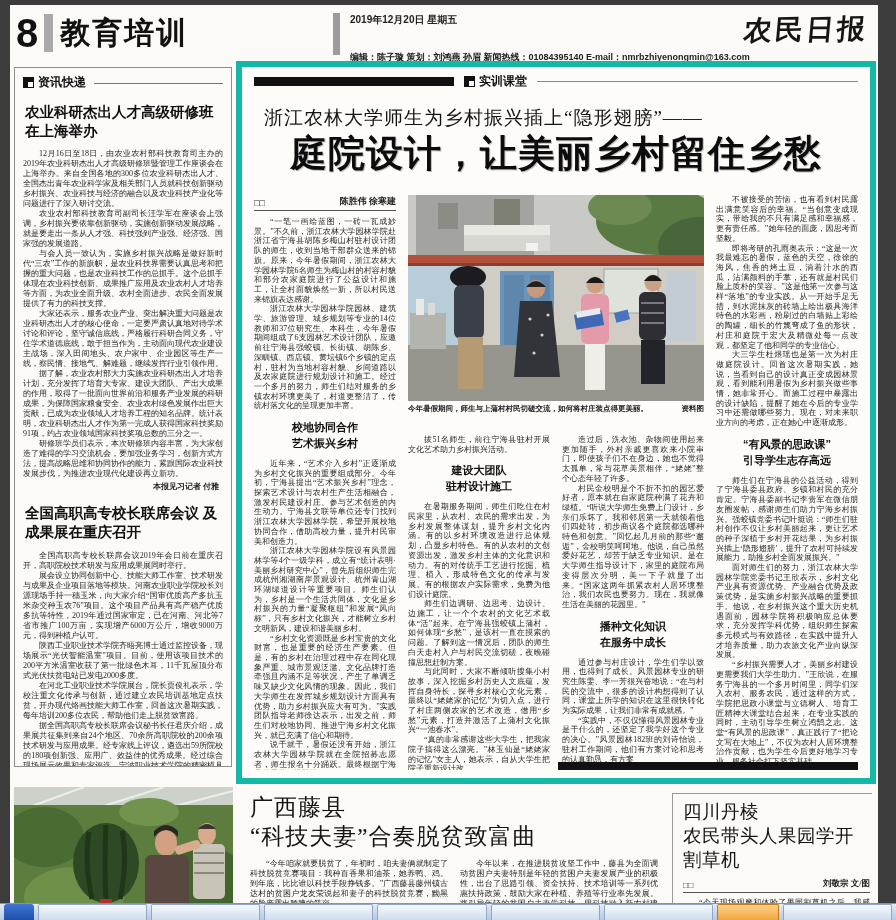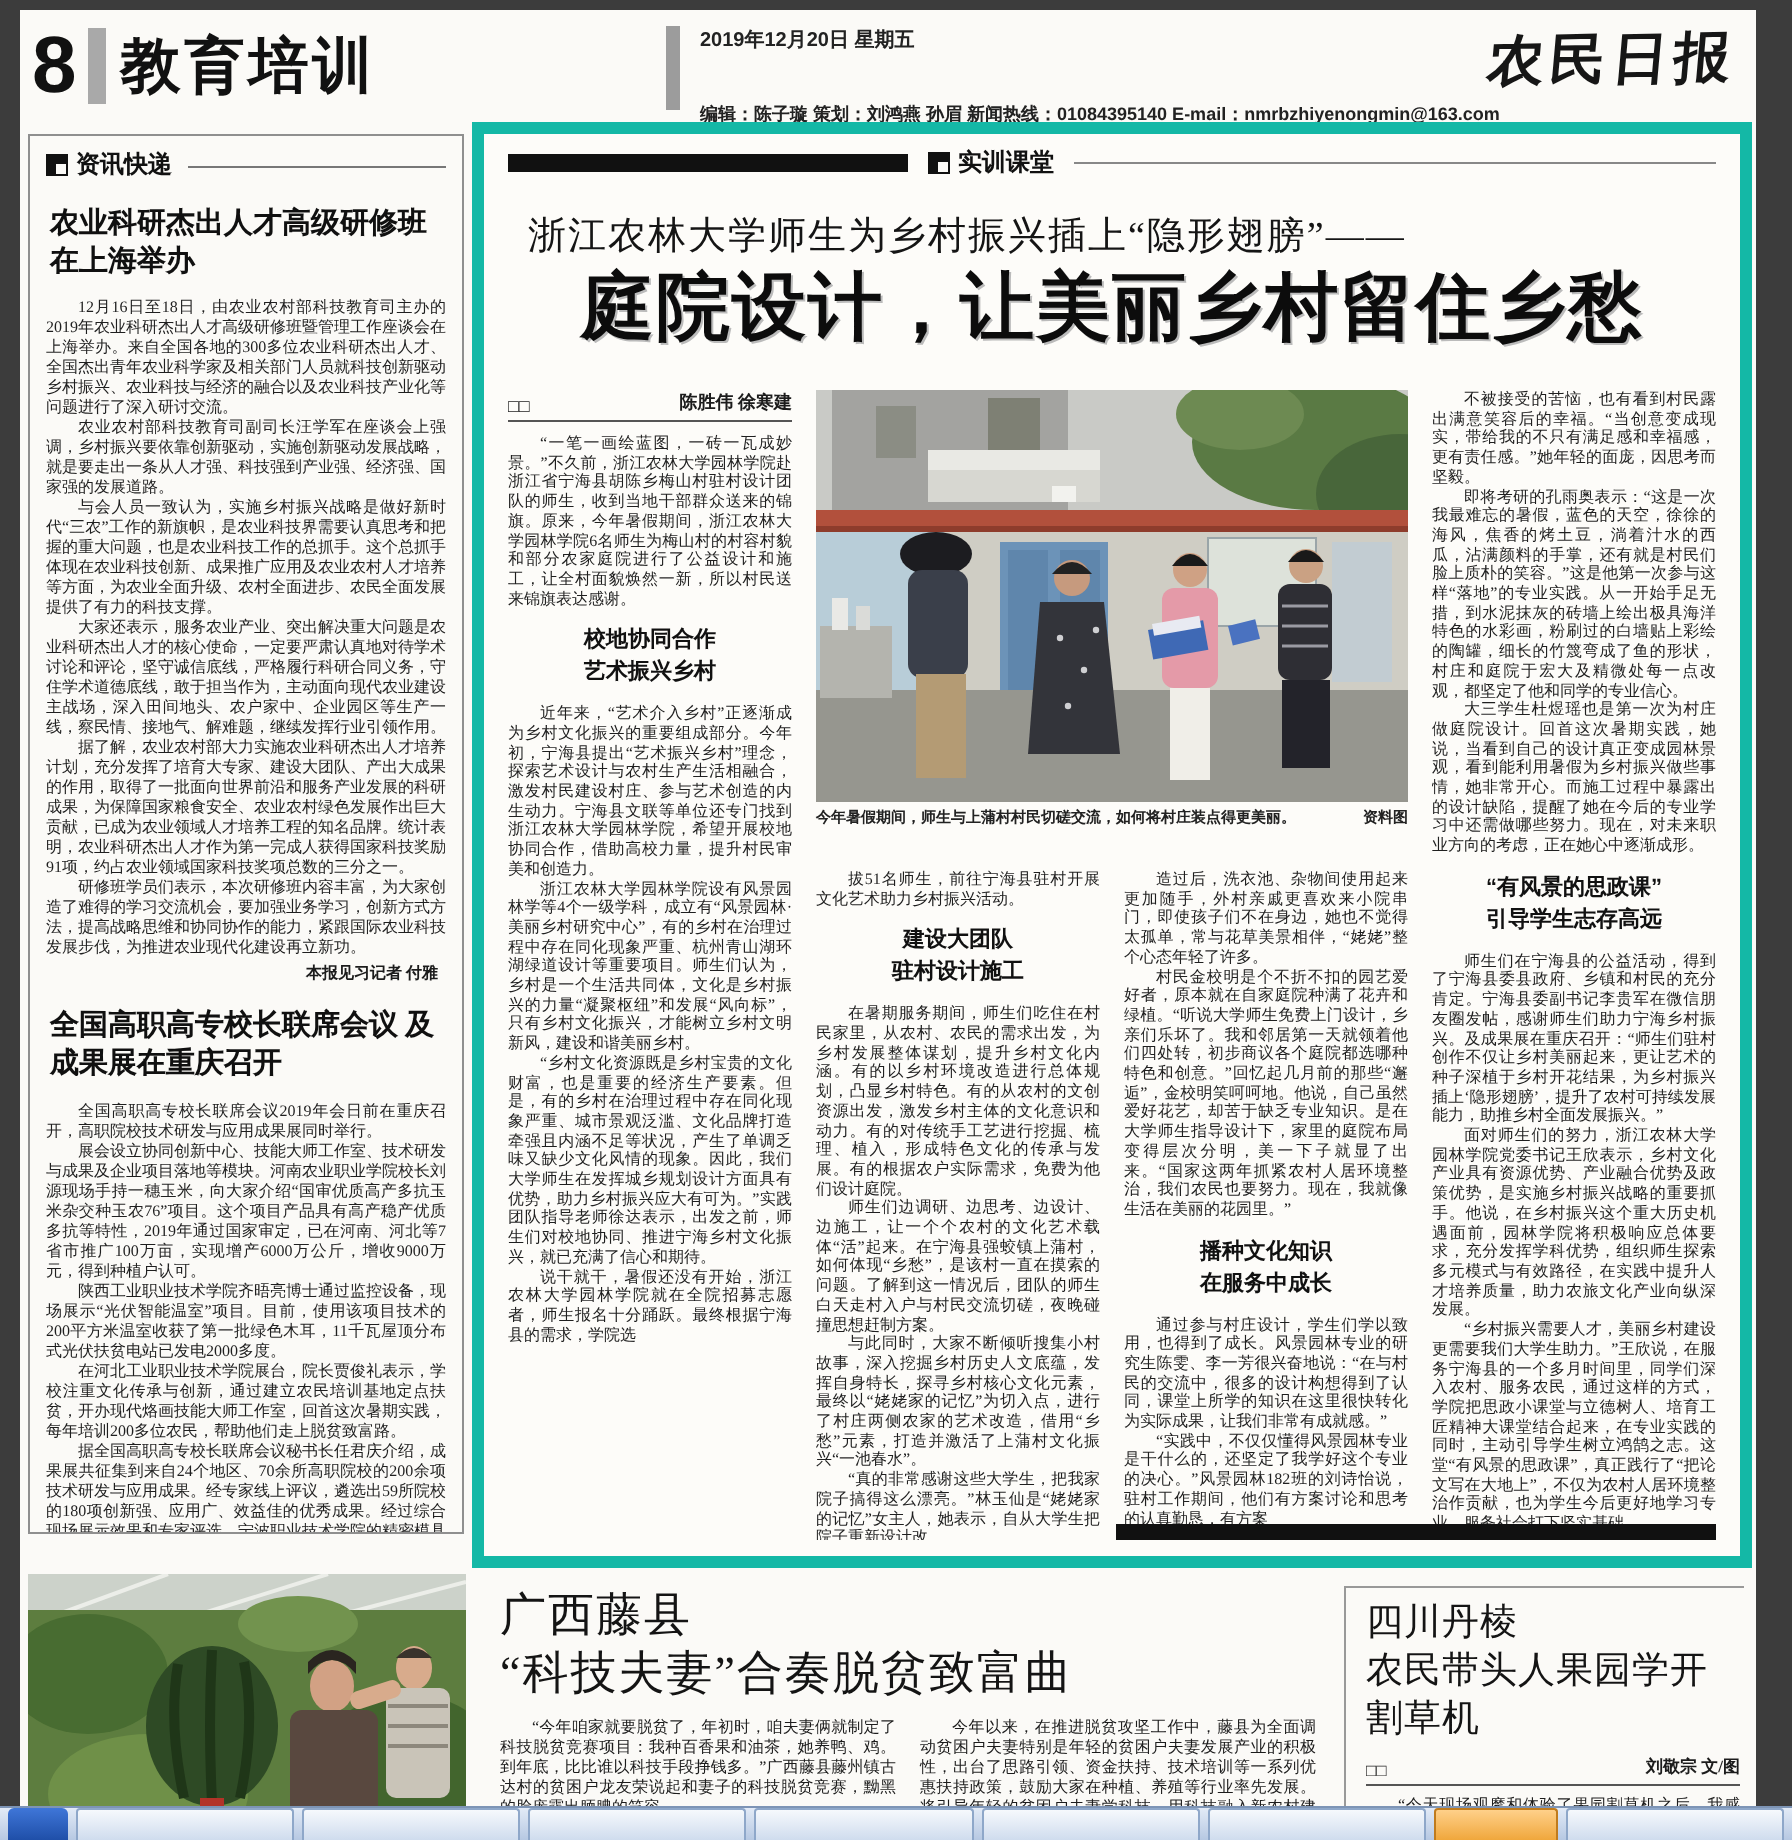--- a/index.html
+++ b/index.html
@@ -197,28 +197,29 @@
 
     <div class="f-cols">
 
       <div class="f-col">
         <div class="bylrow">
           <span>□□</span>
           <span class="authors">陈胜伟 徐寒建</span>
         </div>
         <div>
             <p>“一笔一画绘蓝图，一砖一瓦成妙景。”不久前，浙江农林大学园林学院赴浙江省宁海县胡陈乡梅山村驻村设计团队的师生，收到当地干部群众送来的锦旗。原来，今年暑假期间，浙江农林大学园林学院6名师生为梅山村的村容村貌和部分农家庭院进行了公益设计和施工，让全村面貌焕然一新，所以村民送来锦旗表达感谢。</p>
+            <p>浙江农林大学园林学院园林、建筑学、旅游管理、城乡规划等专业的14位教师和37位研究生、本科生，今年暑假期间组成了6支园林艺术设计团队，应邀前往宁海县强蛟镇、长街镇、胡陈乡、深甽镇、西店镇、黄坛镇6个乡镇的定点村，驻村为当地村容村貌、乡间道路以及农家庭院进行规划设计和施工。经过一个多月的努力，师生们结对服务的乡镇农村环境更美了，村道更整洁了，传统村落文化的呈现更加丰富。</p>
           </div>
         <div class="subhead">
           <div>校地协同合作</div>
           <div>艺术振兴乡村</div>
         </div>
         <div>
             <p>近年来，“艺术介入乡村”正逐渐成为乡村文化振兴的重要组成部分。今年初，宁海县提出“艺术振兴乡村”理念，探索艺术设计与农村生产生活相融合，激发村民建设村庄、参与艺术创造的内生动力。宁海县文联等单位还专门找到浙江农林大学园林学院，希望开展校地协同合作，借助高校力量，提升村民审美和创造力。</p>
-            <p>浙江农林大学园林学院设有风景园林学等4个一级学科，成立有“风景园林·美丽乡村研究中心”，有的乡村在治理过程中存在同化现象严重、杭州青山湖环湖绿道设计等重要项目。师生们认为，乡村是一个生活共同体，文化是乡村振兴的力量“凝聚枢纽”和发展“风向标”，只有乡村文化振兴，才能树立乡村文明新风，建设和谐美丽乡村。</p>
+            <p>浙江农林大学园林学院设有风景园林学等4个一级学科，成立有“统计表明·美丽乡村研究中心”，曾先后组织师生完成杭州湘湖南岸景观设计、杭州青山湖环湖绿道设计等重要项目。师生们认为，乡村是一个生活共同体，文化是乡村振兴的力量“凝聚枢纽”和发展“风向标”，只有乡村文化振兴，才能树立乡村文明新风，建设和谐美丽乡村。</p>
             <p>“乡村文化资源既是乡村宝贵的文化财富，也是重要的经济生产要素。但是，有的乡村在治理过程中存在同化现象严重、城市景观泛滥、文化品牌打造牵强且内涵不足等状况，产生了单调乏味又缺少文化风情的现象。因此，我们大学师生在发挥城乡规划设计方面具有优势，助力乡村振兴应大有可为。”实践团队指导老师徐达表示，出发之前，师生们对校地协同、推进宁海乡村文化振兴，就已充满了信心和期待。</p>
             <p>说干就干，暑假还没有开始，浙江农林大学园林学院就在全院招募志愿者，师生报名十分踊跃。最终根据宁海县的需求，学院选</p>
           </div>
       </div>
 
       <div class="f-col pad-photo">
         <div>
             <p>拔51名师生，前往宁海县驻村开展文化艺术助力乡村振兴活动。</p>
           </div>
         <div class="subhead">
@@ -252,21 +253,21 @@
         <div>
             <p>不被接受的苦恼，也有看到村民露出满意笑容后的幸福。“当创意变成现实，带给我的不只有满足感和幸福感，更有责任感。”她年轻的面庞，因思考而坚毅。</p>
             <p>即将考研的孔雨奥表示：“这是一次我最难忘的暑假，蓝色的天空，徐徐的海风，焦香的烤土豆，淌着汁水的西瓜，沾满颜料的手掌，还有就是村民们脸上质朴的笑容。”这是他第一次参与这样“落地”的专业实践。从一开始手足无措，到水泥抹灰的砖墙上绘出极具海洋特色的水彩画，粉刷过的白墙贴上彩绘的陶罐，细长的竹篾弯成了鱼的形状，村庄和庭院于宏大及精微处每一点改观，都坚定了他和同学的专业信心。</p>
             <p>大三学生杜煜瑶也是第一次为村庄做庭院设计。回首这次暑期实践，她说，当看到自己的设计真正变成园林景观，看到能利用暑假为乡村振兴做些事情，她非常开心。而施工过程中暴露出的设计缺陷，提醒了她在今后的专业学习中还需做哪些努力。现在，对未来职业方向的考虑，正在她心中逐渐成形。</p>
           </div>
         <div class="subhead">
           <div>“有风景的思政课”</div>
           <div>引导学生志存高远</div>
         </div>
         <div>
-            <p>师生们在宁海县的公益活动，得到了宁海县委县政府、乡镇和村民的充分肯定。宁海县委副书记李贵军在微信朋友圈发帖，感谢师生们助力宁海乡村振兴。及成果展在重庆召开：“师生们驻村创作不仅让乡村美丽起来，更让艺术的种子深植于乡村开花结果，为乡村振兴插上‘隐形翅膀’，提升了农村可持续发展能力，助推乡村全面发展振兴。”</p>
+            <p>师生们在宁海县的公益活动，得到了宁海县委县政府、乡镇和村民的充分肯定。宁海县委副书记李贵军在微信朋友圈发帖，感谢师生们助力宁海乡村振兴。强蛟镇党委书记叶挺说：“师生们驻村创作不仅让乡村美丽起来，更让艺术的种子深植于乡村开花结果，为乡村振兴插上‘隐形翅膀’，提升了农村可持续发展能力，助推乡村全面发展振兴。”</p>
             <p>面对师生们的努力，浙江农林大学园林学院党委书记王欣表示，乡村文化产业具有资源优势、产业融合优势及政策优势，是实施乡村振兴战略的重要抓手。他说，在乡村振兴这个重大历史机遇面前，园林学院将积极响应总体要求，充分发挥学科优势，组织师生探索多元模式与有效路径，在实践中提升人才培养质量，助力农旅文化产业向纵深发展。</p>
             <p>“乡村振兴需要人才，美丽乡村建设更需要我们大学生助力。”王欣说，在服务宁海县的一个多月时间里，同学们深入农村、服务农民，通过这样的方式，学院把思政小课堂与立德树人、培育工匠精神大课堂结合起来，在专业实践的同时，主动引导学生树立鸿鹄之志。这堂“有风景的思政课”，真正践行了“把论文写在大地上”，不仅为农村人居环境整治作贡献，也为学生今后更好地学习专业、服务社会打下坚实基础。</p>
           </div>
       </div>
 
       <div class="photo-wrap">
         <svg width="296" height="206" viewBox="0 0 296 206">
           <rect x="0" y="0" width="296" height="206" fill="#c9cac6"></rect>
           <rect x="8" y="0" width="118" height="96" fill="#a3a3a0"></rect>
           <rect x="86" y="4" width="26" height="34" fill="#7e8074"></rect>

